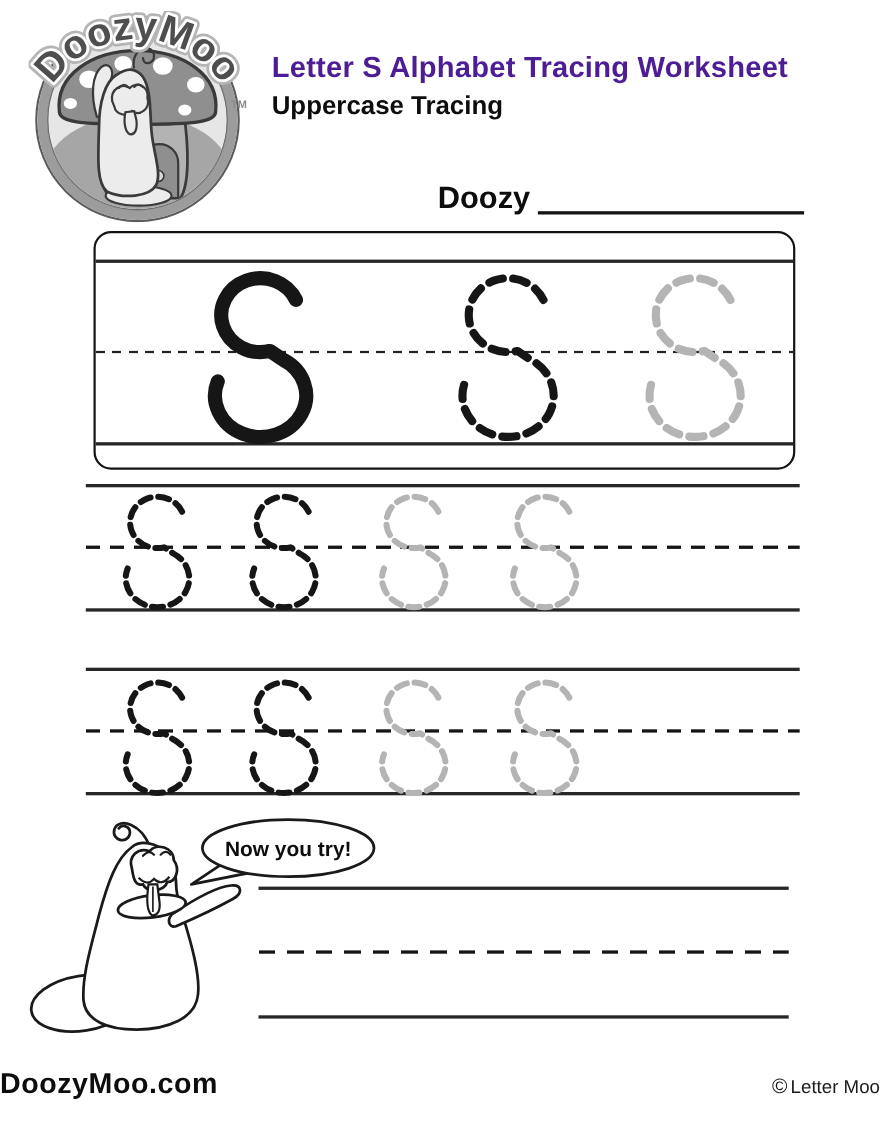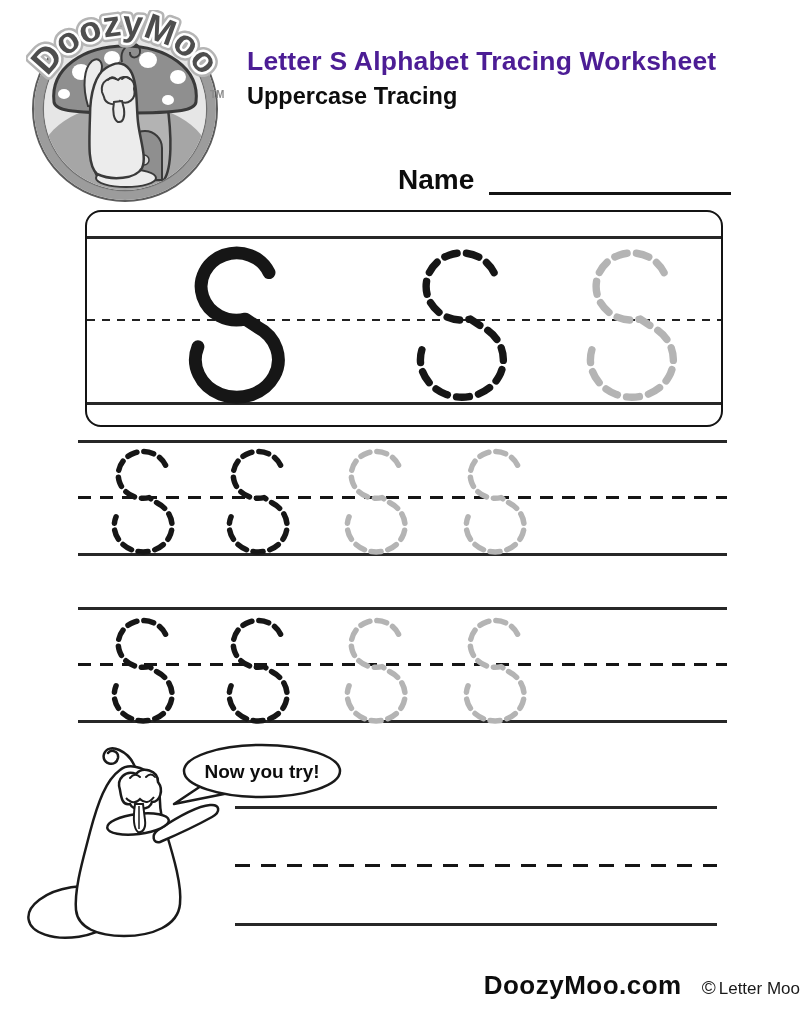--- a/index.html
+++ b/index.html
@@ -51,21 +51,21 @@
   .letters-practice .s-letter:nth-of-type(4){left:381px;}
   .letters-practice .s-dashed use{stroke-width:8;stroke-dasharray:14.5 10;}
   
   .mascot{position:absolute;left:26px;top:736px;}
   .bubble{position:absolute;left:168px;top:742px;}
   .free-lines{position:absolute;left:235px;top:806px;width:482px;height:121px;}
   .free-lines .line-top{top:0;}
   .free-lines .line-mid{top:58px;}
   .free-lines .line-bottom{top:117px;}
   
-  .footer{position:absolute;left:0;right:0;top:970px;display:flex;justify-content:flex-end;align-items:baseline;gap:20px;margin-left:40px;}
+  .footer{position:absolute;left:0;right:0;top:970px;display:flex;justify-content:space-between;align-items:baseline;gap:32px;}
   .footer .site{font-size:26px;font-weight:bold;color:#0d0d0d;letter-spacing:.5px;}
   .footer .copyright{font-size:17px;color:#1a1a1a;display:flex;align-items:baseline;gap:3px;}
   .footer .copy-symbol{font-size:19px;}
   .brand-outline{font:bold 36px "Liberation Sans",sans-serif;fill:none;stroke:#b5b5b5;stroke-width:10;stroke-linejoin:round;}
   .brand-main{font:bold 36px "Liberation Sans",sans-serif;fill:#4e4e4e;stroke:#ffffff;stroke-width:5;paint-order:stroke;stroke-linejoin:round;}
   .tm-text{font:bold 10px "Liberation Sans",sans-serif;fill:#8a8a8a;}
   .bubble-text{font:bold 19px "Liberation Sans",sans-serif;fill:#0d0d0d;}
 </style>
 </head>
 <body>
@@ -113,21 +113,21 @@
     </g>
     <path id="brandArc" d="M 8,104 A 92,92 0 0 1 190,104" fill="none"></path>
     <text class="brand-outline"><textPath href="#brandArc" startOffset="50%" text-anchor="middle">DoozyMoo</textPath></text>
     <text class="brand-main"><textPath href="#brandArc" startOffset="50%" text-anchor="middle">DoozyMoo</textPath></text>
     <text class="tm-text" x="184" y="88">TM</text>
   </svg>
 
   <h1 class="title">Letter S Alphabet Tracing Worksheet</h1>
   <h2 class="subtitle">Uppercase Tracing</h2>
 
-  <span class="name-label">Name</span>
+  <span class="name-label">Doozy</span>
   <div class="name-line"></div>
 
   <div class="trace-box letters-display">
     <div class="solid-line line-top"></div>
     <div class="dash-line-box line-mid"></div>
     <div class="solid-line line-bottom"></div>
   <svg viewBox="0 0 100 160" class="s-letter s-solid">
         <use href="#sGlyph" stroke="#161616"></use>
       </svg>
       <svg viewBox="0 0 100 160" class="s-letter s-dashed">

